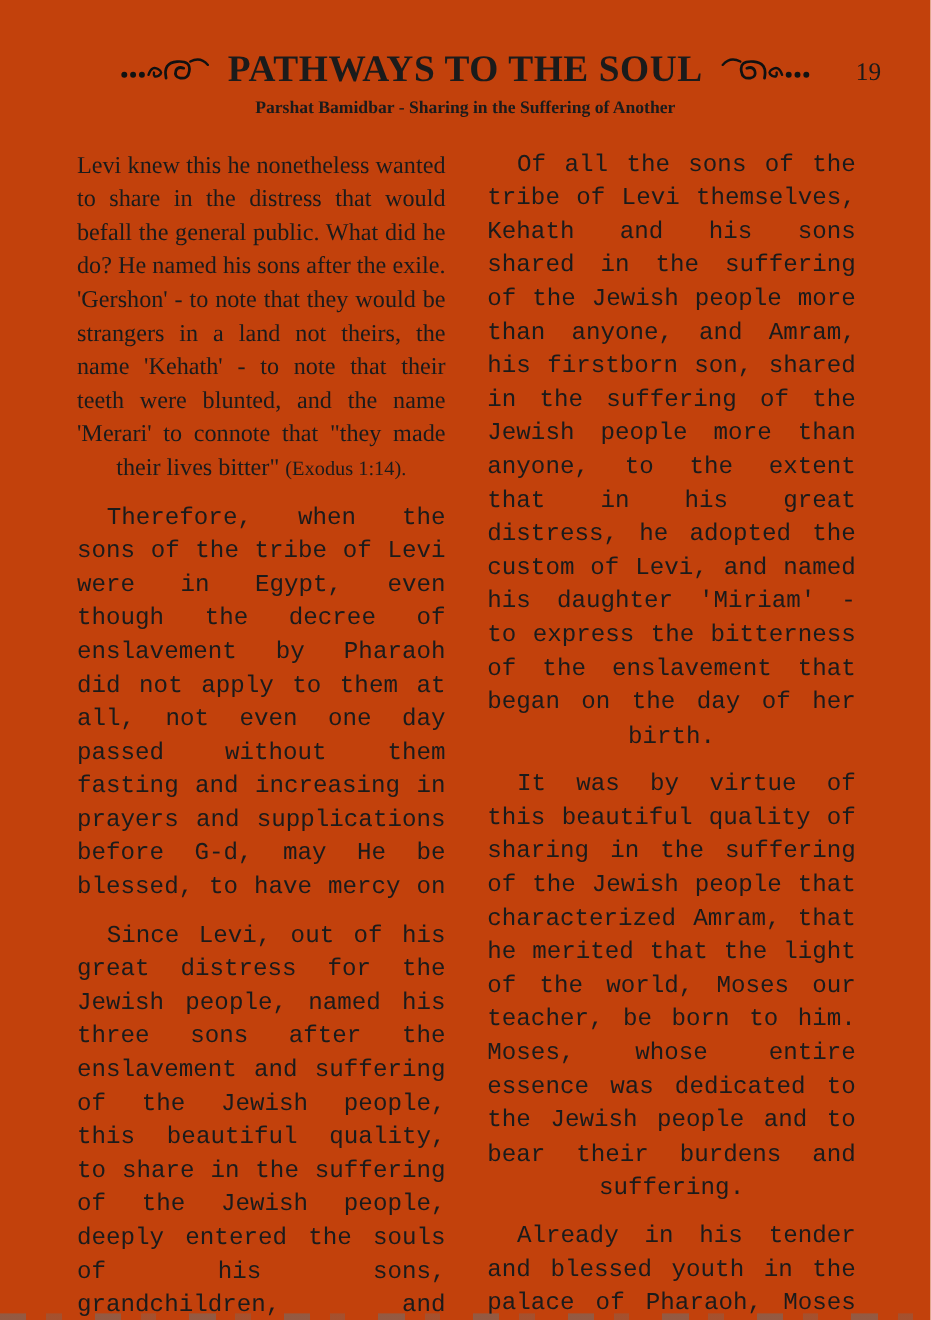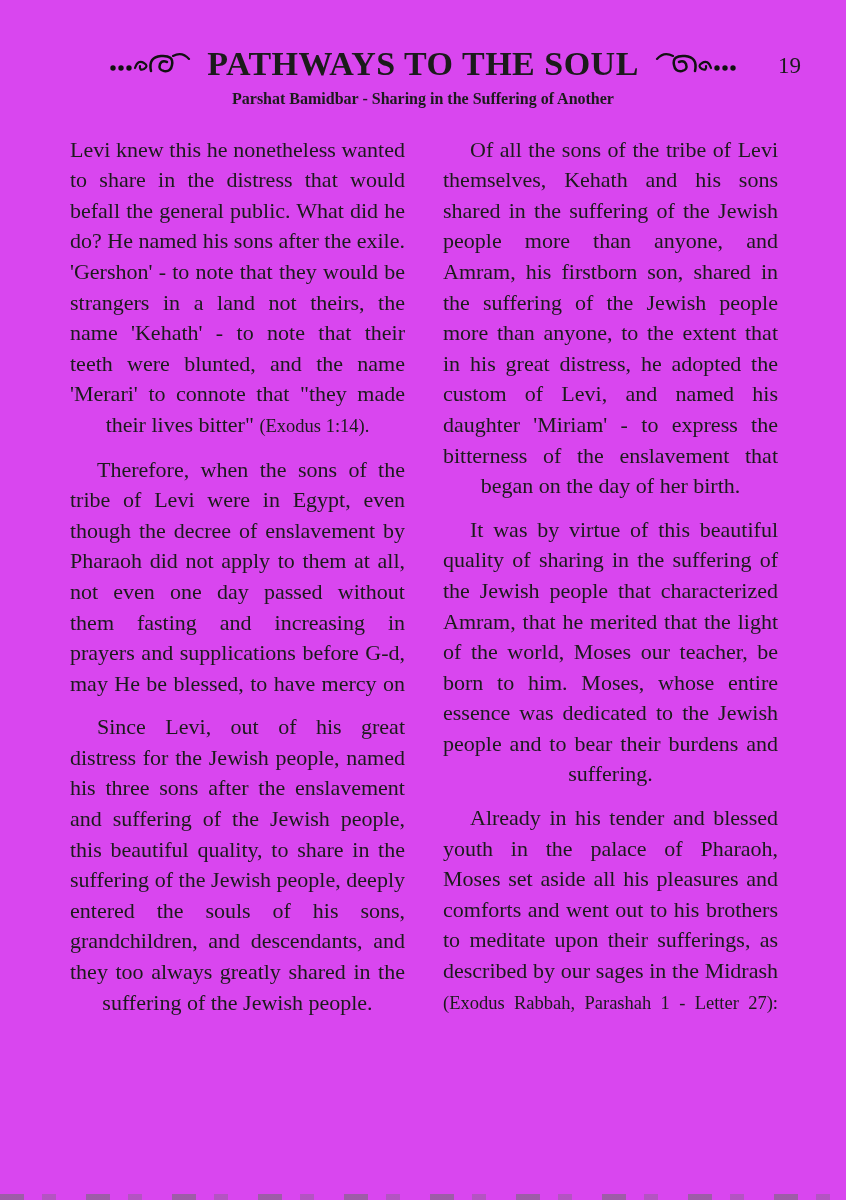--- a/index.html
+++ b/index.html
@@ -1,20 +1,20 @@
 <!DOCTYPE html>
 <html><head>
 <meta charset="utf-8">
 <style>
   html, body { margin: 0; padding: 0; background: #ffffff; }
   .page {
     position: relative;
     width: 846px;
     height: 1200px;
-    background: #d946ef;
+    background: #c2410c;
     font-family: "Liberation Serif", serif;
     color: #1b1b1b;
     overflow: hidden;
     margin: 0 auto;
   }
 
   
   .header { padding-top: 47px; text-align: center; position: relative; }
   .title-row {
     display: flex;
@@ -58,21 +58,21 @@
     min-width: 0;
     font-size: 22px;
   }
   .col p {
     margin: 0 0 13px 0;
     line-height: 30.6px;
     text-align: justify;
     -moz-text-align-last: center;
     text-align-last: center;
   }
-  .col p.indent { text-indent: 27px; }
+  .col p.indent { text-indent: 27px; font-family: Liberation Mono, monospace; }
   .col p.runon {
     -moz-text-align-last: justify;
     text-align-last: justify;
   }
   .cite { font-size: 18.5px; }
 
   
   .page-bleed {
     position: absolute;
     bottom: 0;

